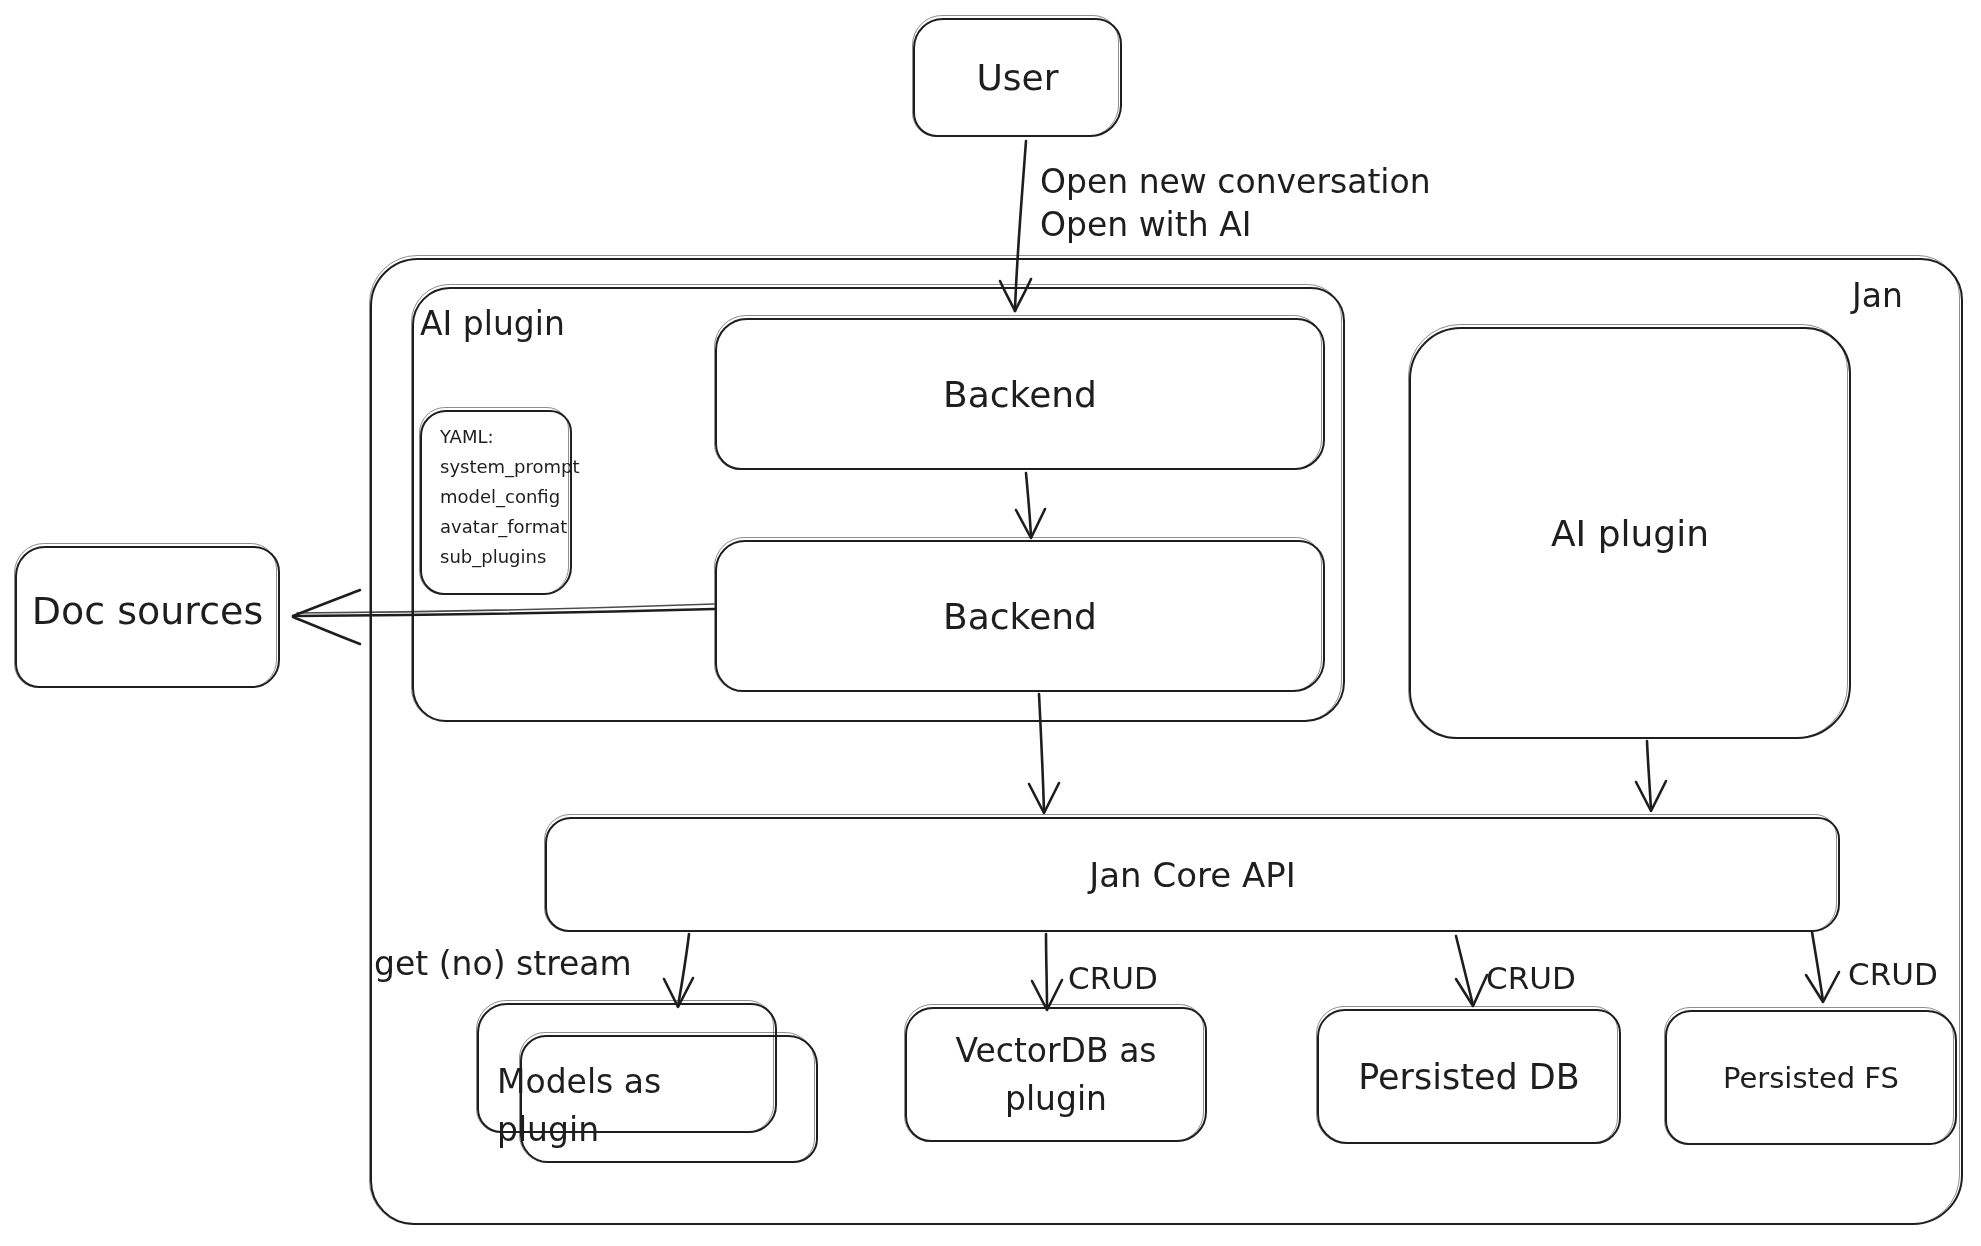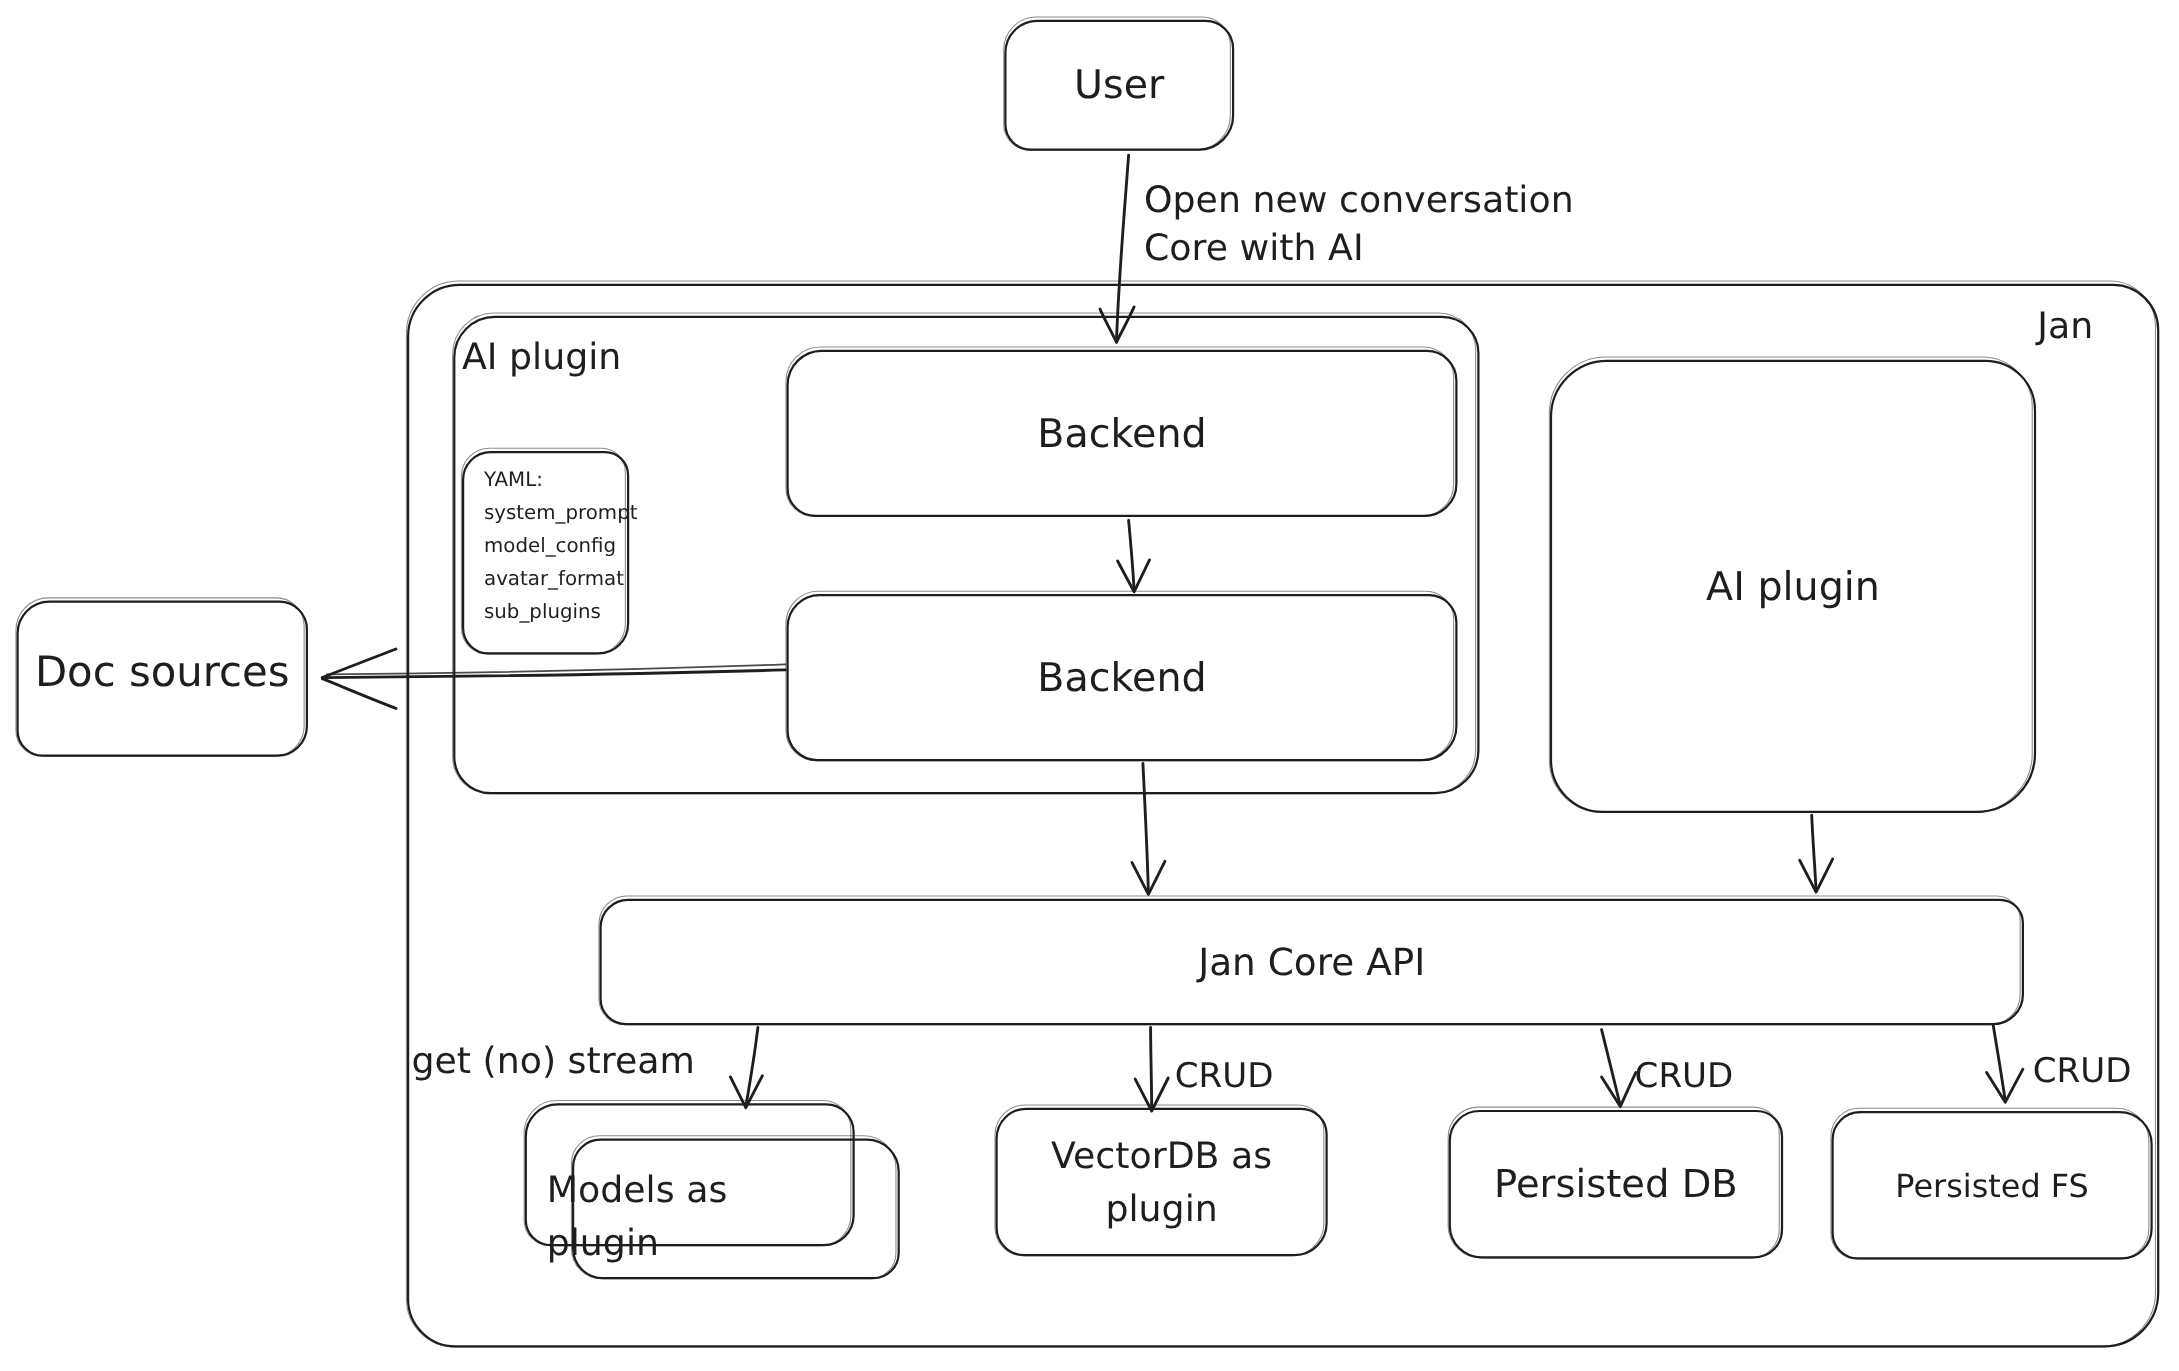--- a/index.html
+++ b/index.html
@@ -129,19 +129,19 @@
     <div>plugin</div>
   </div>
 
   <div class="box" style="left:1317px; top:1009px; width:304px; height:135px; border-radius:28px 24px 26px 30px;"></div>
   <div class="lbl center" style="left:1317px; top:1009px; width:304px; height:135px; font-size:35px;text-align:center;">Persisted DB</div>
 
   <div class="box" style="left:1665px; top:1010px; width:292px; height:135px; border-radius:26px 30px 28px 24px;"></div>
   <div class="lbl center" style="left:1665px; top:1010px; width:292px; height:135px; font-size:29px;">Persisted FS</div>
 
   <div class="lbl med" style="left:1040px; top:162px;">Open new conversation</div>
-  <div class="lbl med" style="left:1040px; top:205px;">Core with AI</div>
+  <div class="lbl med" style="left:1040px; top:205px;">Open with AI</div>
   <div class="lbl med" style="left:374px; top:944px;">get (no) stream</div>
   <div class="lbl" style="left:1068px; top:960px; font-size:31px;">CRUD</div>
   <div class="lbl" style="left:1486px; top:960px; font-size:31px;">CRUD</div>
   <div class="lbl" style="left:1848px; top:956px; font-size:31px;">CRUD</div>
 
 </div>
 
 </body></html>

